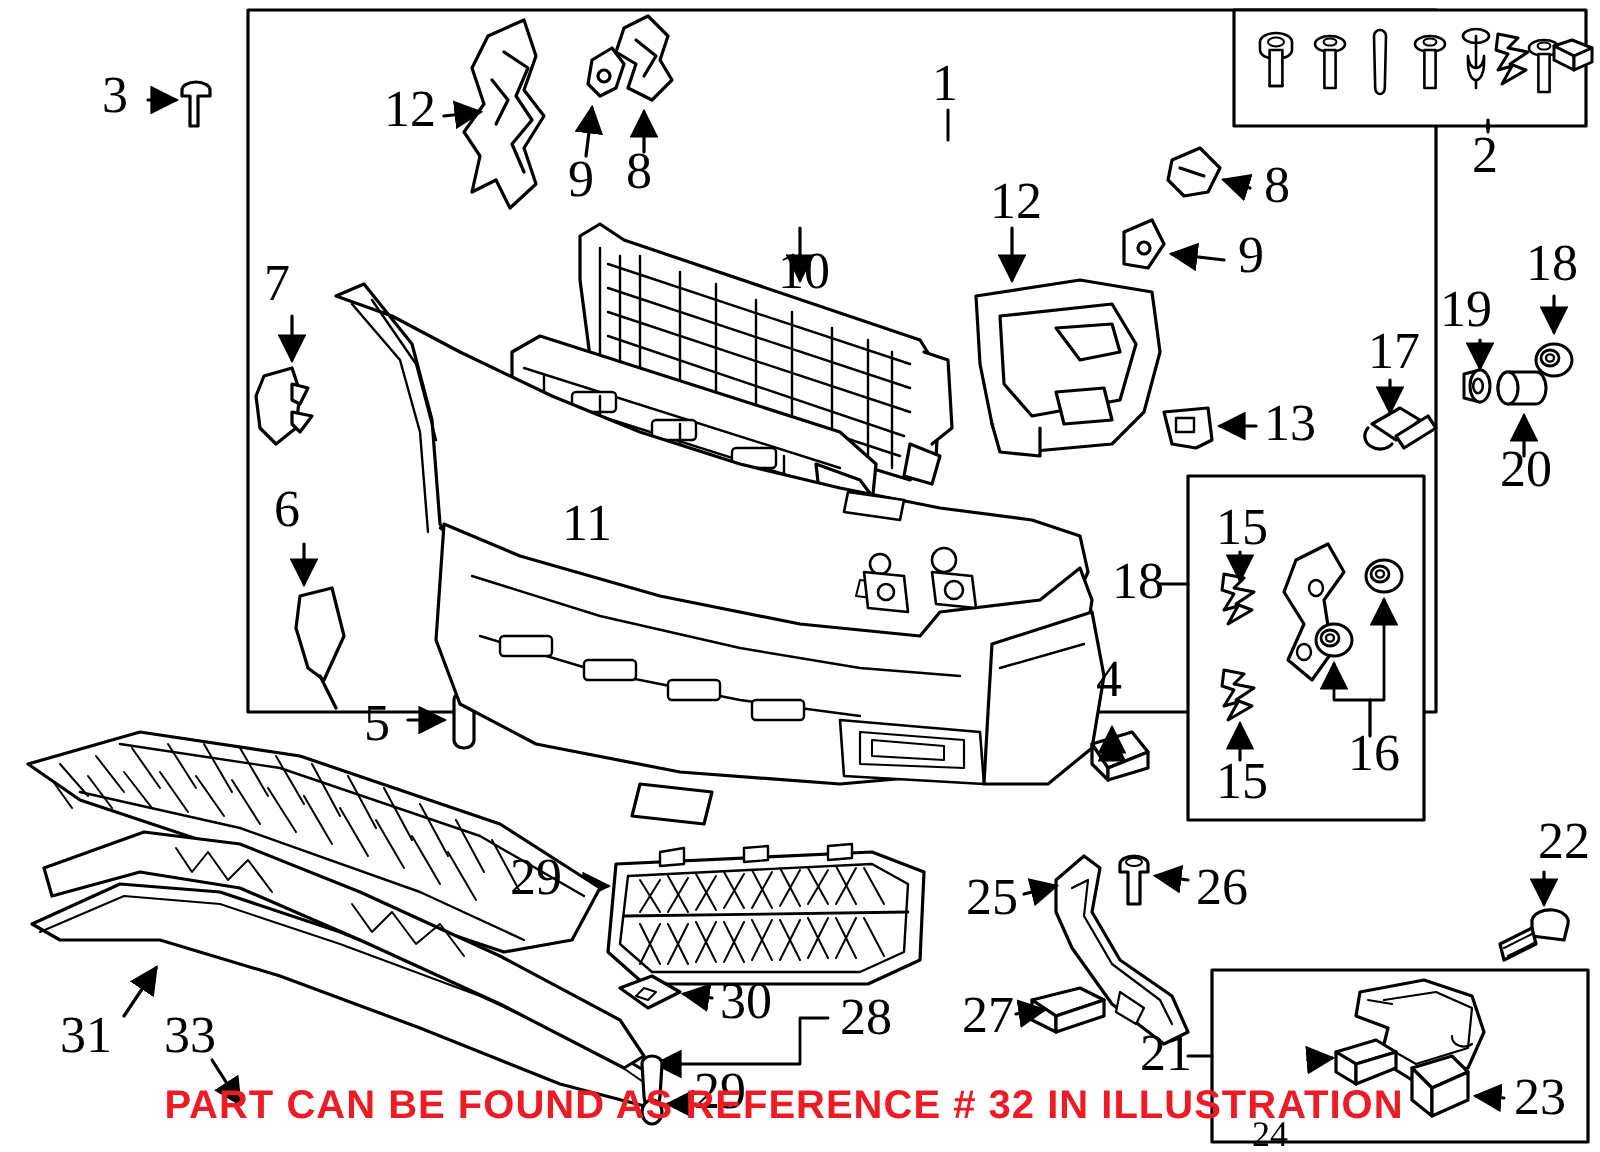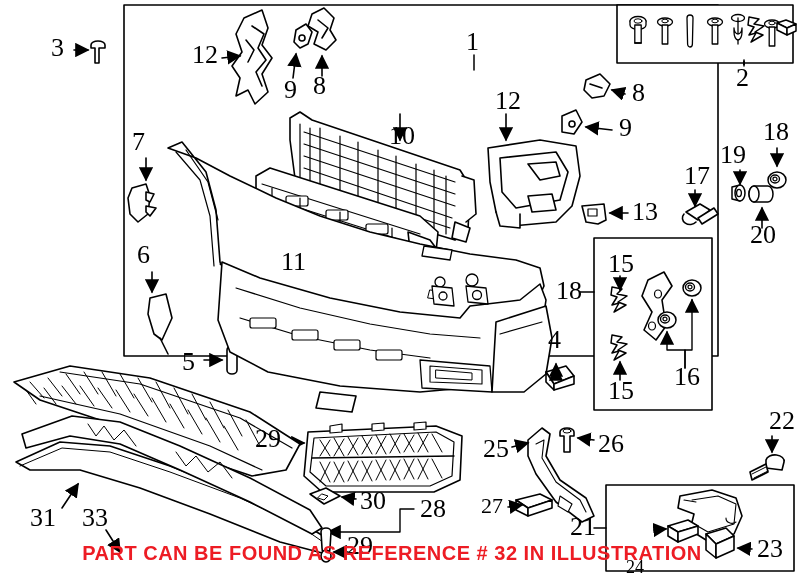--- a/index.html
+++ b/index.html
@@ -453,21 +453,21 @@
   <div class="lbl" style="left:684px;top:163px;font-size:26px;">17</div>
   <div class="lbl" style="left:763px;top:119px;font-size:26px;">18</div>
   <div class="lbl" style="left:720px;top:142px;font-size:26px;">19</div>
   <div class="lbl" style="left:750px;top:222px;font-size:26px;">20</div>
   <div class="lbl" style="left:570px;top:514px;font-size:26px;">21</div>
   <div class="lbl" style="left:769px;top:408px;font-size:26px;">22</div>
   <div class="lbl" style="left:757px;top:536px;font-size:26px;">23</div>
   <div class="lbl" style="left:626px;top:517px;font-size:18px;margin-top:41px;">24</div>
   <div class="lbl" style="left:483px;top:436px;font-size:26px;text-align:right;">25</div>
   <div class="lbl" style="left:598px;top:431px;font-size:26px;">26</div>
-  <div class="lbl" style="left:481px;top:495px;font-size:22px;">27</div>
+  <div class="lbl" style="left:481px;top:495px;font-size:26px;">27</div>
   <div class="lbl" style="left:420px;top:496px;font-size:26px;">28</div>
   <div class="lbl" style="left:347px;top:533px;font-size:26px;text-align:center;">29</div>
   <div class="lbl" style="left:360px;top:488px;font-size:26px;">30</div>
   <div class="lbl" style="left:30px;top:505px;font-size:26px;">31</div>
   <div class="lbl" style="left:255px;top:426px;font-size:26px;">29</div>
   <div class="lbl" style="left:82px;top:505px;font-size:26px;">33</div>
 
   <div class="redline">PART CAN BE FOUND AS REFERENCE # 32 IN ILLUSTRATION</div>
 
 </div>

